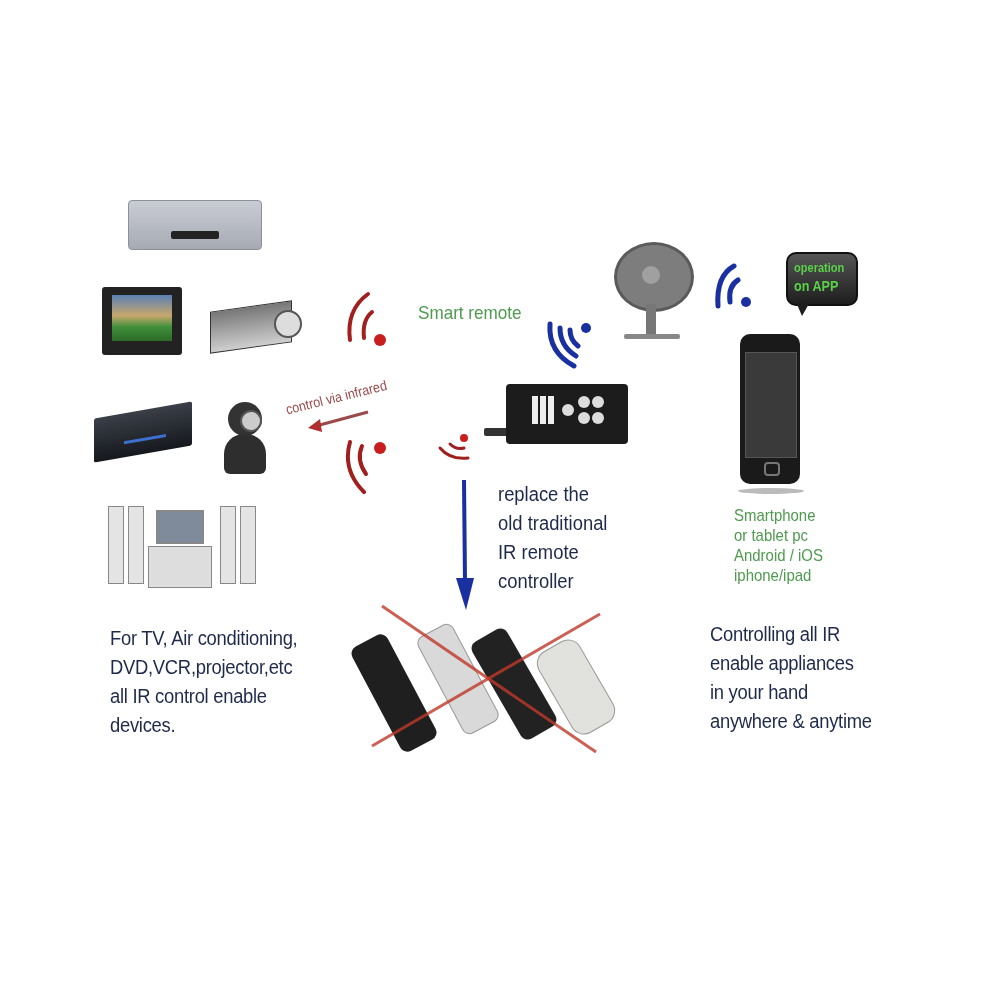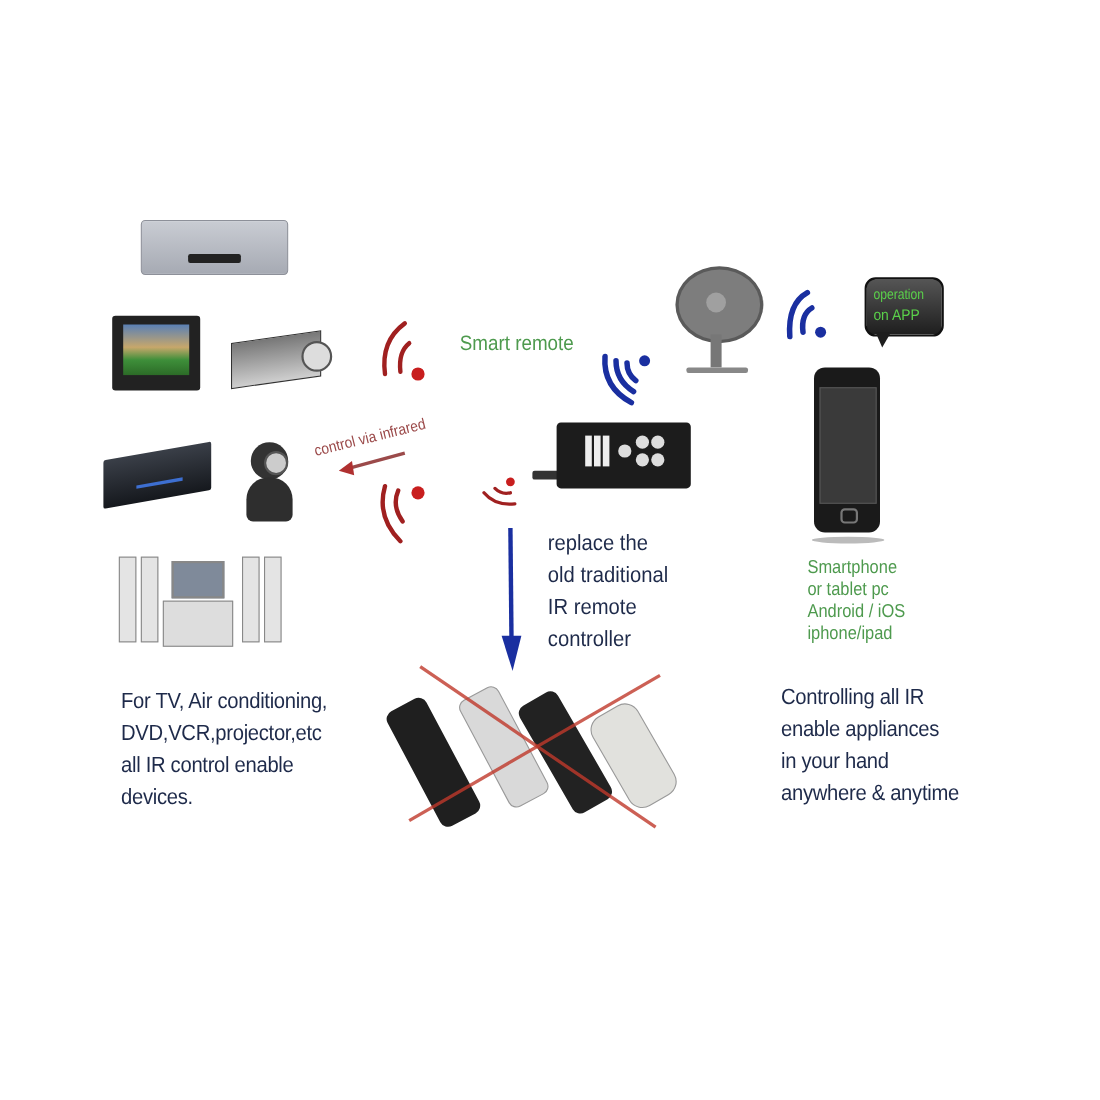--- a/index.html
+++ b/index.html
@@ -119,21 +119,21 @@
   <div style="position:absolute;left:34px;top:62px;width:10px;height:30px;background:#777;"></div>
   <div style="position:absolute;left:12px;top:92px;width:56px;height:5px;background:#888;border-radius:2px;"></div>
 </div>
 
 <svg class="abs" style="left:712px;top:262px;" width="44" height="48" viewBox="0 0 44 48">
   <path d="M22 4 Q4 14 6 44" stroke="#1a2fa0" stroke-width="5" fill="none" stroke-linecap="round"></path>
   <path d="M26 18 Q16 24 18 40" stroke="#1a2fa0" stroke-width="5" fill="none" stroke-linecap="round"></path>
   <circle cx="34" cy="40" r="5" fill="#1a2fa0"></circle>
 </svg>
 
-<div class="abs" style="left:786px;top:252px;width:68px;height:50px;background:linear-gradient(#555,#1e1e1e);border:2px solid #111;border-radius:10px;">
+<div class="abs" style="left:786px;top:252px;width:68px;height:50px;background:linear-gradient(#555,#1e1e1e);border:2px solid #111;border-radius:10px;font-weight:bold;">
   <div style="position:absolute;left:6px;top:6px;color:#5ad04a;font-size:13px;transform:scaleX(0.85);transform-origin:left top;">operation</div>
   <div style="position:absolute;left:6px;top:24px;color:#5ad04a;font-size:14px;transform:scaleX(0.9);transform-origin:left top;">on APP</div>
   <div style="position:absolute;left:8px;top:48px;width:0;height:0;border-left:6px solid transparent;border-right:8px solid transparent;border-top:14px solid #1e1e1e;"></div>
 </div>
 
 <div class="abs" style="left:740px;top:334px;width:60px;height:150px;background:#1a1a1a;border-radius:10px;">
   <div style="position:absolute;left:5px;top:18px;width:50px;height:104px;background:#3a3a3a;border:1px solid #555;"></div>
   <div style="position:absolute;left:24px;top:128px;width:12px;height:10px;border:2px solid #777;border-radius:4px;"></div>
 </div>
 <div class="abs" style="left:738px;top:488px;width:66px;height:6px;background:#bbb;border-radius:50%;"></div>

